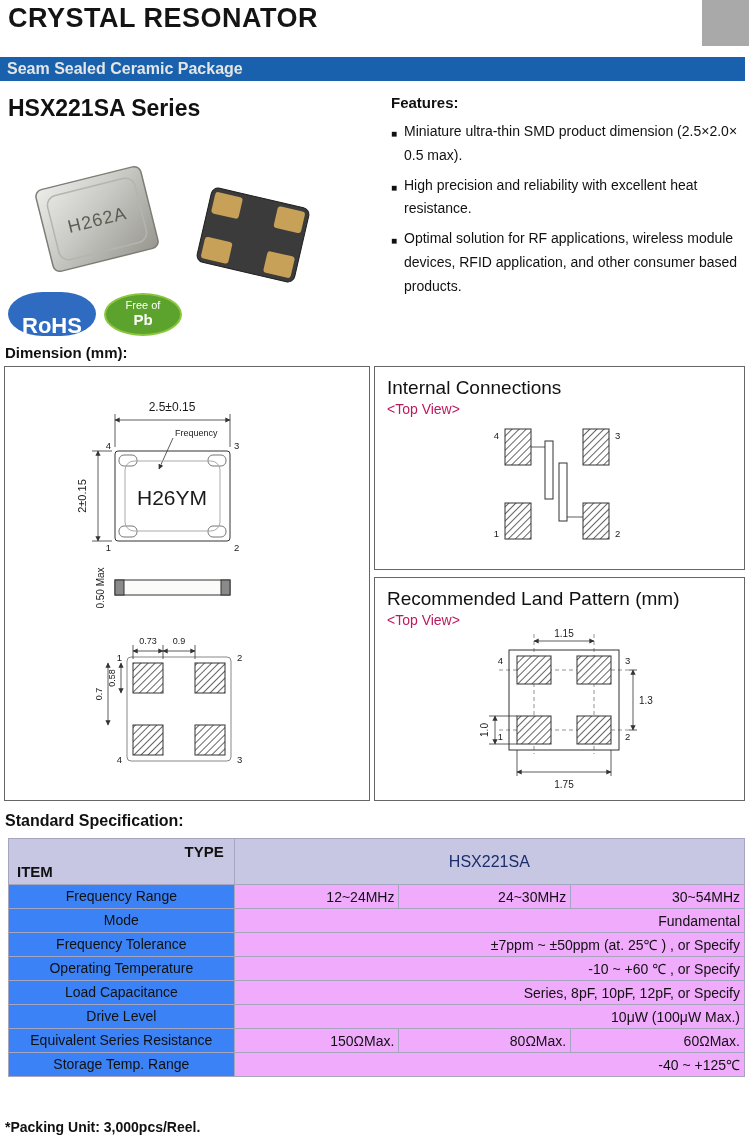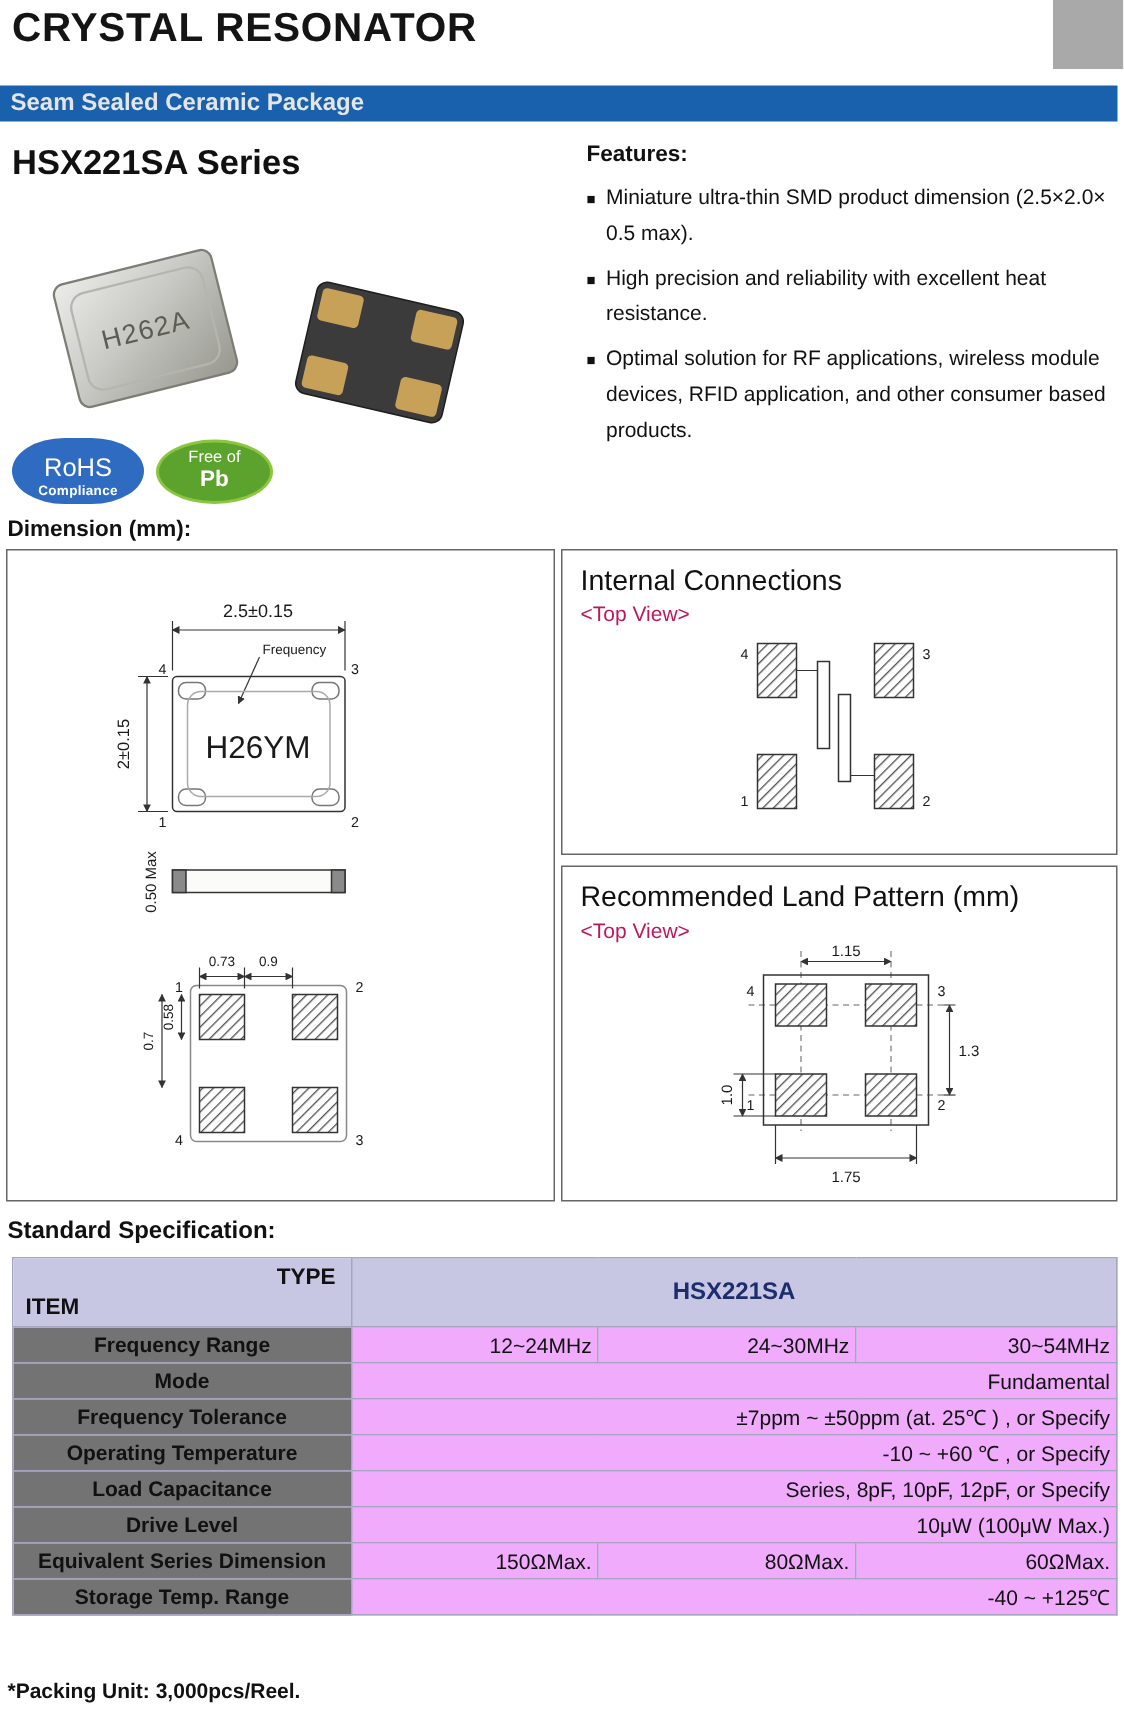--- a/index.html
+++ b/index.html
@@ -14,21 +14,21 @@
 
   .features{position:absolute;left:391px;top:94px;width:355px}
   .features-heading{font-size:15px;font-weight:bold;margin-bottom:9px}
   .feature-item{font-size:14px;line-height:1.7;padding-left:13px;position:relative;margin-bottom:6px}
   .feature-item::before{content:"■";position:absolute;left:0;top:5px;font-size:10px}
 
   .photos{position:absolute;left:25px;top:155px}
 
   .badge{position:absolute;color:#fff;text-align:center;box-sizing:border-box}
   .rohs{left:8px;top:292px;width:88px;height:44px;background:#2f6cc1;border-radius:46%/58%}
-  .rohs-main{font-size:17px;font-weight:normal;margin-top:11px;line-height:1.1}
+  .rohs-main{font-size:22px;font-weight:bold;margin-top:22px;line-height:1.1}
   .rohs-sub{font-size:9px;font-weight:bold;letter-spacing:.2px}
   .pbfree{left:104px;top:293px;width:78px;height:43px;background:#5ba32c;border:2px solid #8cc63f;border-radius:50%}
   .pb1{font-size:11px;margin-top:4px;line-height:1.2}
   .pb2{font-size:15px;font-weight:bold;line-height:1}
 
   .section-heading{position:absolute;font-size:15px;font-weight:bold}
   .dim-heading{left:5px;top:344px}
   .spec-heading{left:5px;top:812px;font-size:16px}
 
   .box{position:absolute;border:1px solid #666;background:#fff;box-sizing:border-box}
@@ -41,22 +41,22 @@
   .sv line{stroke:#333;stroke-width:0.8}
   .sv rect{fill:none;stroke:#333;stroke-width:1}
   .sv text{fill:#1a1a1a}
 
   .spec-table{position:absolute;left:8px;top:838px;width:737px;border-collapse:collapse}
   .spec-table th,.spec-table td{border:1px solid #a5a5bf;box-sizing:border-box}
   .corner-cell,.model-cell{background:#c7c7e4;height:46px}
   .corner-cell{position:relative}
   .type-label{position:absolute;top:4px;right:10px;font-size:15px;font-weight:bold}
   .item-label{position:absolute;bottom:4px;left:8px;font-size:15px;font-weight:bold}
-  .model-cell{font-size:16px;font-weight:bold;color:#1c2d6b;text-align:center}
-  .item-cell{background:#737373;text-align:center;font-size:14px;padding:2px 4px;height:24px;line-height:1.25;font-weight:bold}
+  .model-cell{font-size:16px;font-weight:normal;color:#1c2d6b;text-align:center}
+  .item-cell{background:#3b82f6;text-align:center;font-size:14px;padding:2px 4px;height:24px;line-height:1.25;font-weight:normal}
   .val{background:#f0abfc;text-align:right;font-size:14px;padding:2px 4px;height:24px}
 
   .footer-note{position:absolute;left:5px;top:1119px;font-size:14px;font-weight:bold}
 </style>
 </head>
 <body>
 
 <div class="page">
 
   <div class="main-title">CRYSTAL RESONATOR</div>
@@ -283,21 +283,21 @@
       </tr>
       <tr>
         <td class="item-cell">Load Capacitance</td>
         <td class="val" colspan="3">Series, 8pF, 10pF, 12pF, or Specify</td>
       </tr>
       <tr>
         <td class="item-cell">Drive Level</td>
         <td class="val" colspan="3">10μW (100μW Max.)</td>
       </tr>
       <tr>
-        <td class="item-cell">Equivalent Series Dimension</td>
+        <td class="item-cell">Equivalent Series Resistance</td>
         <td class="val">150ΩMax.</td>
         <td class="val">80ΩMax.</td>
         <td class="val">60ΩMax.</td>
       </tr>
       <tr>
         <td class="item-cell">Storage Temp. Range</td>
         <td class="val" colspan="3">-40 ~ +125℃</td>
       </tr>
     </tbody>
   </table>

